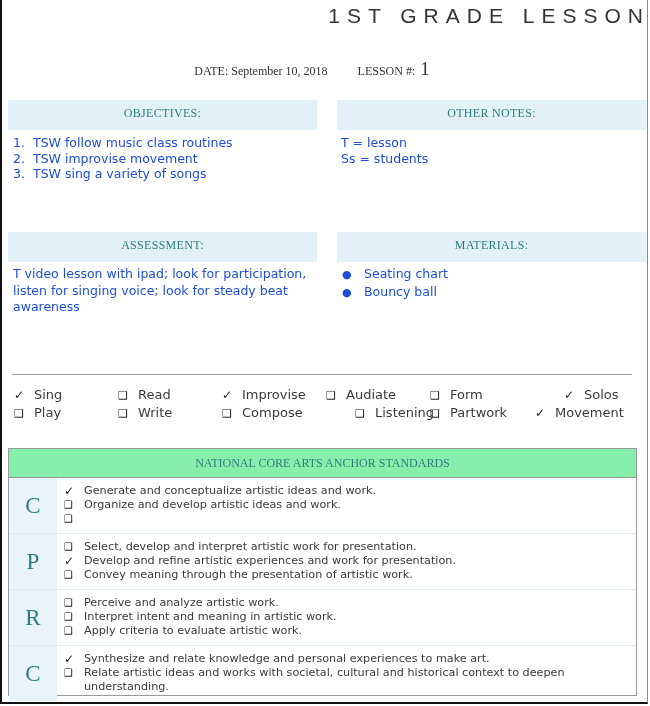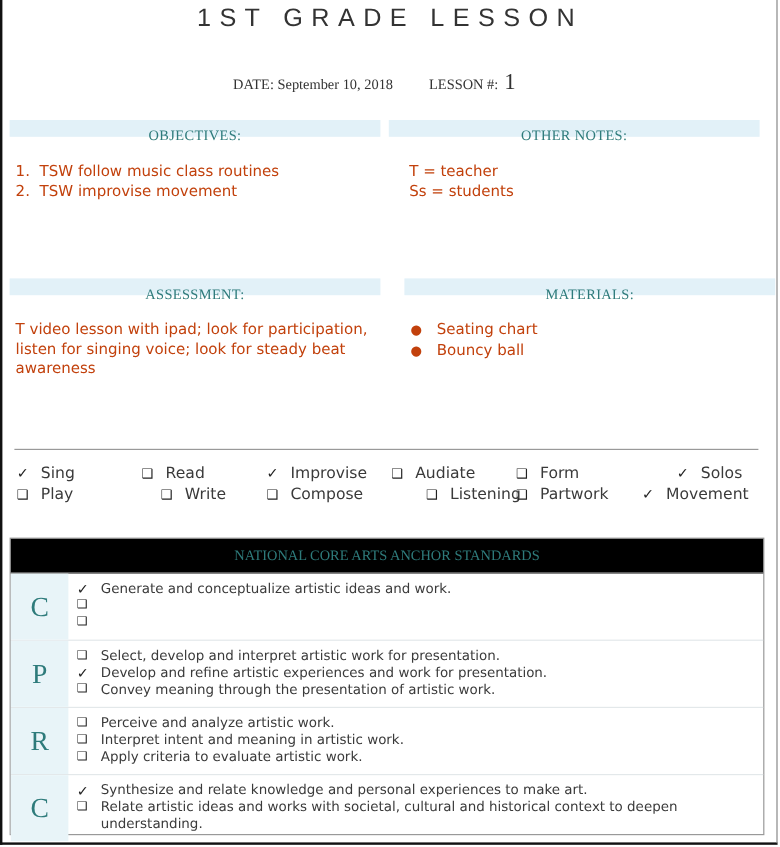--- a/index.html
+++ b/index.html
@@ -6,52 +6,52 @@
   body {
     width: 650px; height: 706px; position: relative; overflow: hidden;
     font-family: "DejaVu Sans", sans-serif; color: #3a3a3a;
   }
   .frame {
     position: absolute; left: 0; top: 0; width: 648px; height: 704px;
     border-left: 2px solid #111; border-bottom: 2px solid #111; border-right: 1px solid #888;
     box-sizing: border-box;
   }
   .title {
-    position: absolute; top: 4px; left: 0; width: 650px; text-align: center;
+    position: absolute; top: 4px; left: 0; width: 650px; text-align: right;
     font-family: "Liberation Sans", sans-serif; font-size: 21px; letter-spacing: 7px;
     color: #333; font-weight: normal;
   }
   .meta {
     position: absolute; top: 58px; left: 0; width: 624px; text-align: center;
     font-family: "Liberation Serif", serif; font-size: 12px; color: #333;
   }
   .meta .lnum { font-size: 19px; margin-left: 2px; }
   .meta .gap { display: inline-block; width: 24px; }
   .sec-head {
-    position: absolute; height: 14px; background: #e2f1f8;
+    position: absolute; height: 30px; background: #e2f1f8;
     font-family: "Liberation Serif", serif; font-size: 12px; color: #2e7b7b;
     text-align: center; line-height: 26px; letter-spacing: 0.3px;
   }
   .sec-body {
-    position: absolute; font-size: 12.5px; line-height: 15.5px; color: #c2410c;
+    position: absolute; font-size: 12.5px; line-height: 15.5px; color: #1d4ed8;
   }
   .sec-body ol, .sec-body ul { margin: 0; padding: 0; list-style: none; }
   .sec-body .num { display: inline-block; width: 20px; }
   .sec-body .bul { display: inline-block; width: 22px; padding-left: 4px; font-size: 11px; }
   .hr { position: absolute; top: 374px; left: 12px; width: 620px; height: 1px; background: #999; }
   .skills { position: absolute; top: 387px; left: 14px; width: 625px; font-size: 13px; color: #3a3a3a; }
   .skill { position: absolute; width: 105px; height: 18px; white-space: nowrap; }
   .skill .box { display: inline-block; width: 20px; font-size: 11px; color: #222; }
   .skill .check { display: inline-block; width: 20px; font-size: 12px; color: #222; }
   .std {
     position: absolute; top: 448px; left: 8px; width: 629px; height: 248px;
     border: 1px solid #999; box-sizing: border-box;
   }
   .std-head {
-    height: 28px; background: #000000; border-bottom: 1px solid #999;
+    height: 28px; background: #86efac; border-bottom: 1px solid #999;
     font-family: "Liberation Serif", serif; font-size: 12px; color: #2e7b7b;
     text-align: center; line-height: 28px;
   }
   .std-row { display: flex; border-bottom: 1px solid #e3e8ea; }
   .std-row:last-child { border-bottom: none; }
   .std-letter {
     width: 48px; background: #e8f4f8; font-family: "Liberation Serif", serif;
     font-size: 23px; color: #2e7b7b; display: flex; align-items: center; justify-content: center;
   }
   .std-items { padding: 6px 0 4px 7px; font-size: 11.2px; line-height: 14.2px; color: #3a3a3a; flex: 1; }
@@ -72,26 +72,27 @@
   <span class="gap"></span>
   <span>LESSON #:</span>
   <span class="lnum">1</span>
 </div>
 
 <div class="sec-head" style="left:8px;top:100px;width:309px;">OBJECTIVES:</div>
 <div class="sec-body" style="left:13px;top:135px;width:305px;">
   <ol>
     <li><span class="num">1.</span><span>TSW follow music class routines</span></li>
     <li><span class="num">2.</span><span>TSW improvise movement</span></li>
+    <li><span class="num">3.</span><span>TSW sing a variety of songs</span></li>
   </ol>
 </div>
 
-<div class="sec-head" style="left:324px;top:100px;width:309px;">OTHER NOTES:</div>
+<div class="sec-head" style="left:337px;top:100px;width:309px;">OTHER NOTES:</div>
 <div class="sec-body" style="left:341px;top:135px;width:300px;">
-  <div>T = teacher</div>
+  <div>T = lesson</div>
   <div>Ss = students</div>
 </div>
 
 <div class="sec-head" style="left:8px;top:232px;width:309px;">ASSESSMENT:</div>
 <div class="sec-body" style="left:13px;top:266px;width:300px;line-height:16.5px;">T video lesson with ipad; look for participation, listen for singing voice; look for steady beat awareness</div>
 
 <div class="sec-head" style="left:337px;top:232px;width:309px;">MATERIALS:</div>
 <div class="sec-body" style="left:338px;top:266px;width:300px;line-height:16.5px;">
   <ul>
     <li><span class="bul">●</span><span>Seating chart</span></li>
@@ -102,39 +103,40 @@
 <div class="hr"></div>
 
 <div class="skills" id="skills">
     <div class="skill" style="left: 0px; top: 0px;"><span class="check">✓</span><span>Sing</span></div>
     <div class="skill" style="left: 104px; top: 0px;"><span class="box">❑</span><span>Read</span></div>
     <div class="skill" style="left: 208px; top: 0px;"><span class="check">✓</span><span>Improvise</span></div>
     <div class="skill" style="left: 312px; top: 0px;"><span class="box">❑</span><span>Audiate</span></div>
     <div class="skill" style="left: 416px; top: 0px;"><span class="box">❑</span><span>Form</span></div>
     <div class="skill" style="left: 550px; top: 0px;"><span class="check">✓</span><span>Solos</span></div>
     <div class="skill" style="left: 0px; top: 18px;"><span class="box">❑</span><span>Play</span></div>
-    <div class="skill" style="left: 120px; top: 18px;"><span class="box">❑</span><span>Write</span></div>
+    <div class="skill" style="left: 104px; top: 18px;"><span class="box">❑</span><span>Write</span></div>
     <div class="skill" style="left: 208px; top: 18px;"><span class="box">❑</span><span>Compose</span></div>
     <div class="skill" style="left: 312px; top: 18px; padding-left: 29px;"><span class="box">❑</span><span>Listening</span></div>
     <div class="skill" style="left: 416px; top: 18px;"><span class="box">❑</span><span>Partwork</span></div>
     <div class="skill" style="left: 521px; top: 18px;"><span class="check">✓</span><span>Movement</span></div>
   </div>
 
 <div class="std">
   <div class="std-head">NATIONAL CORE ARTS ANCHOR STANDARDS</div>
   <div id="std-rows">
       <div class="std-row" style="height: 55px;">
         <div class="std-letter">C</div>
         <div class="std-items">
           <div class="std-item">
             <span class="mk ck">✓</span>
             <span>Generate and conceptualize artistic ideas and work.</span>
           </div>
           <div class="std-item">
             <span class="mk">❑</span>
+            <span>Organize and develop artistic ideas and work.</span>
           </div>
           <div class="std-item">
             <span class="mk">❑</span>
           </div>
         </div>
       </div>
       <div class="std-row" style="height: 55px;">
         <div class="std-letter">P</div>
         <div class="std-items">
           <div class="std-item">

